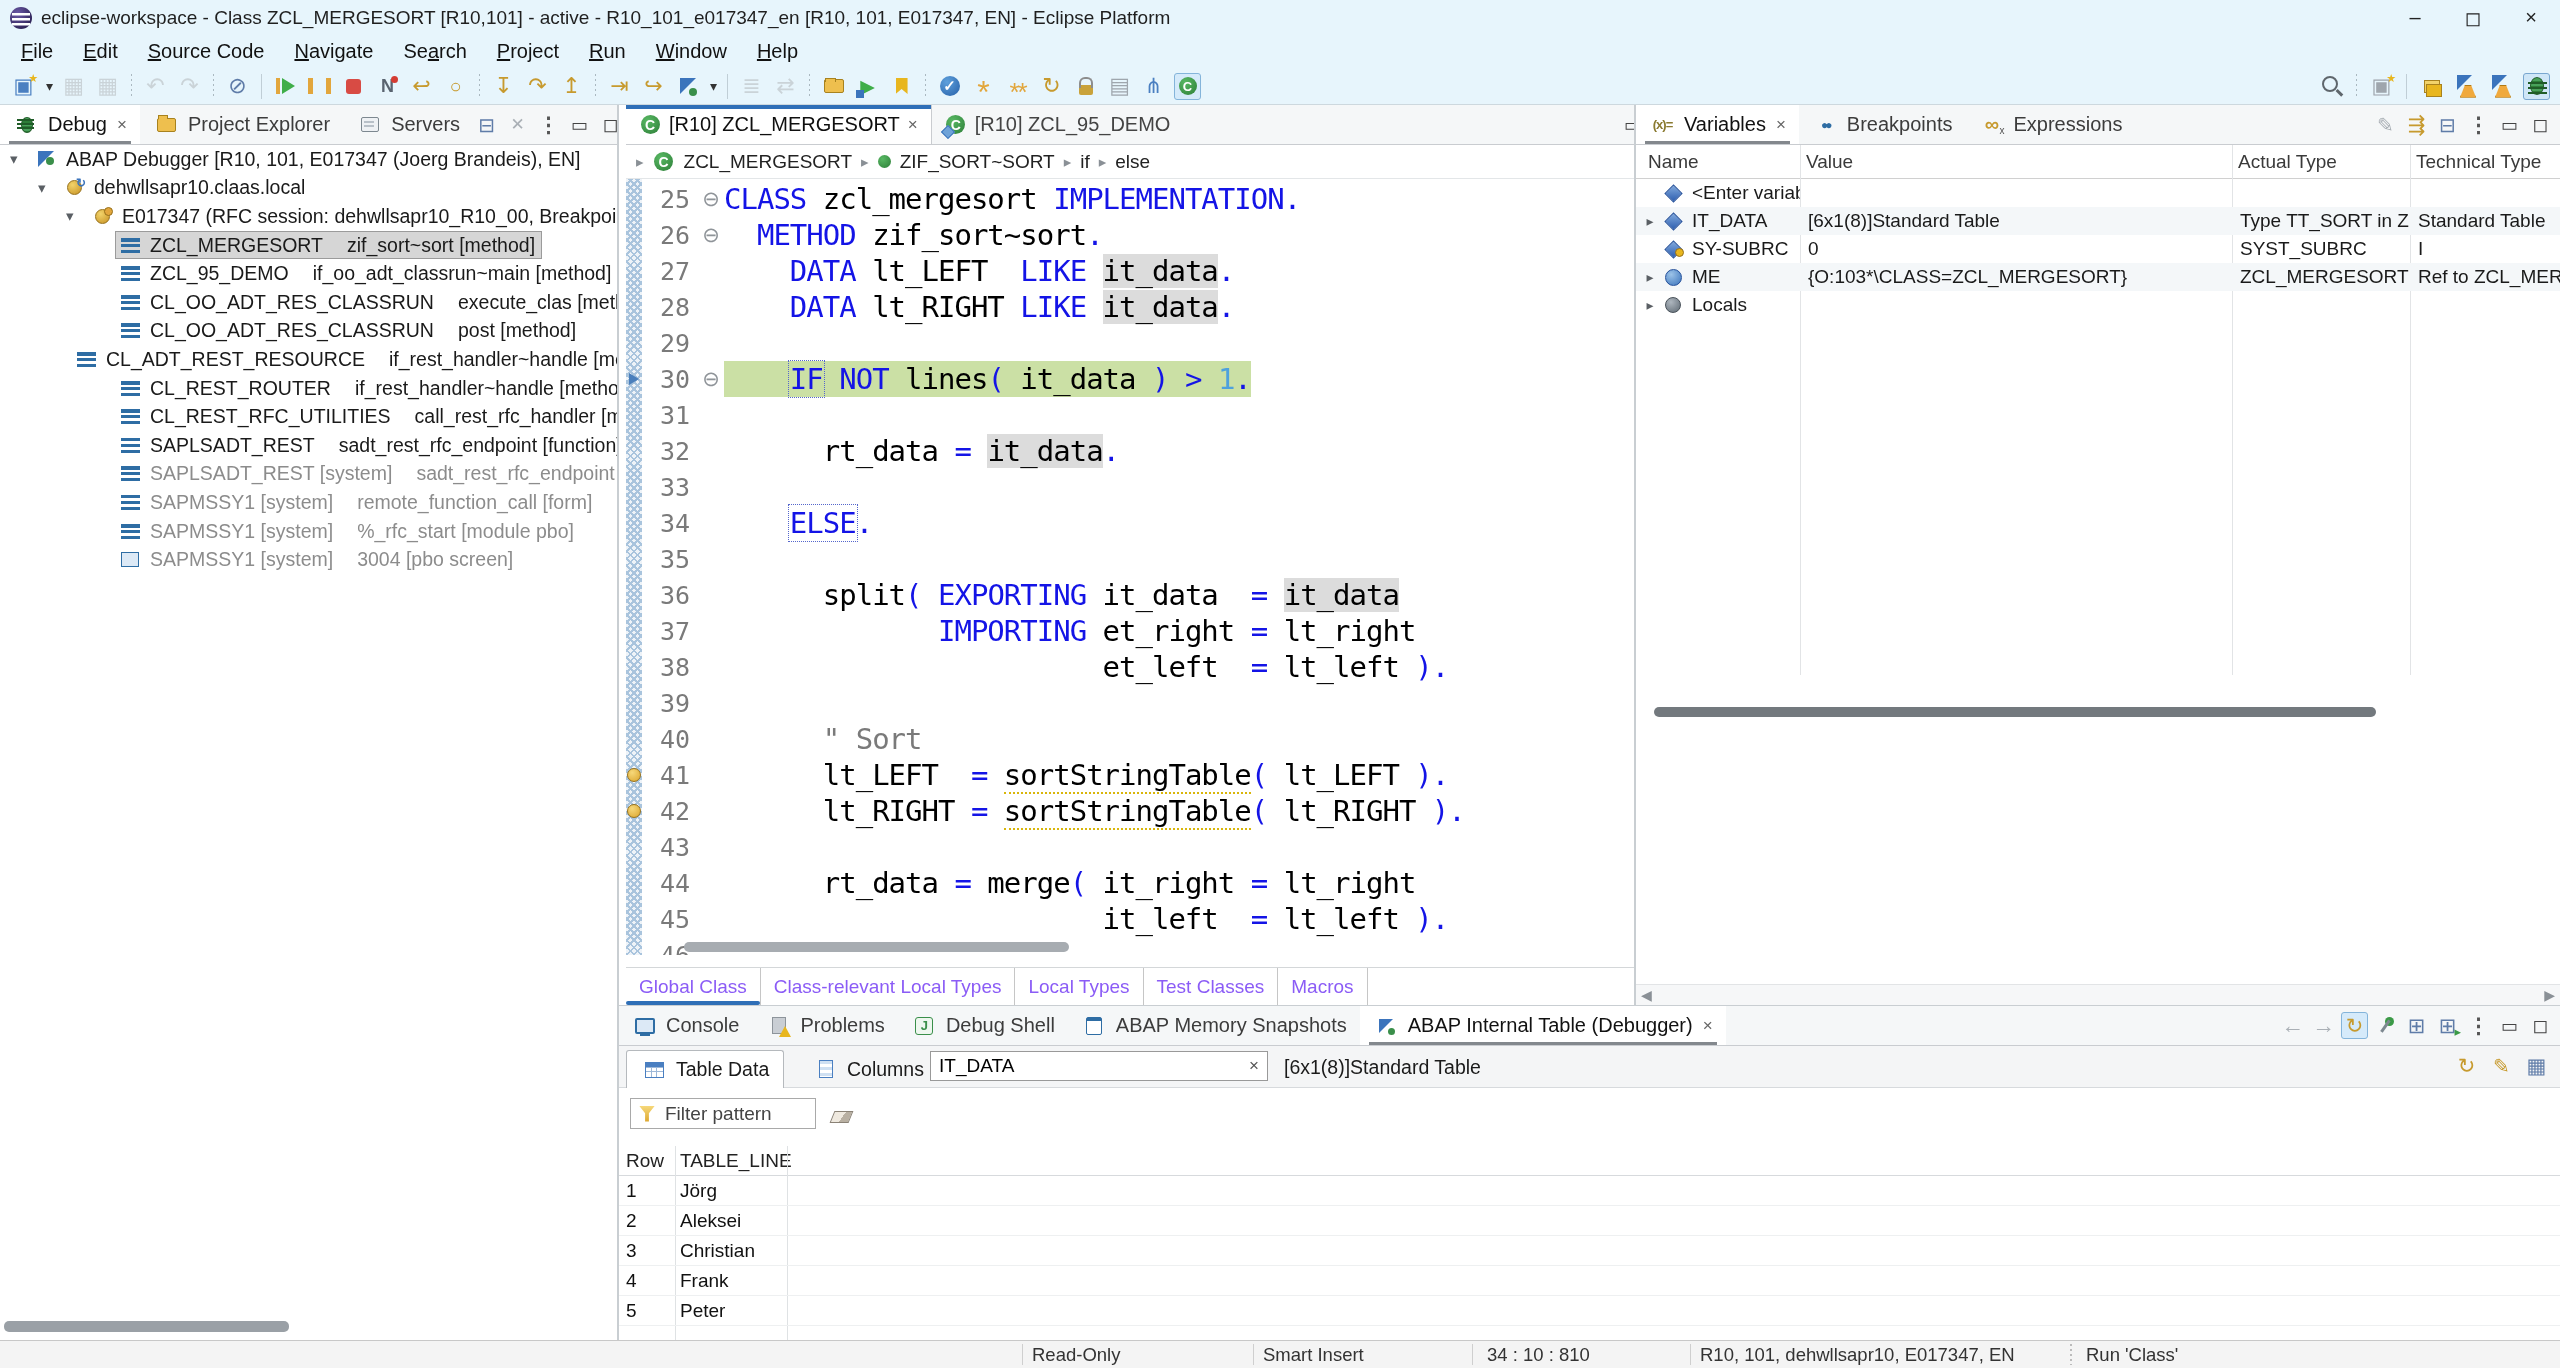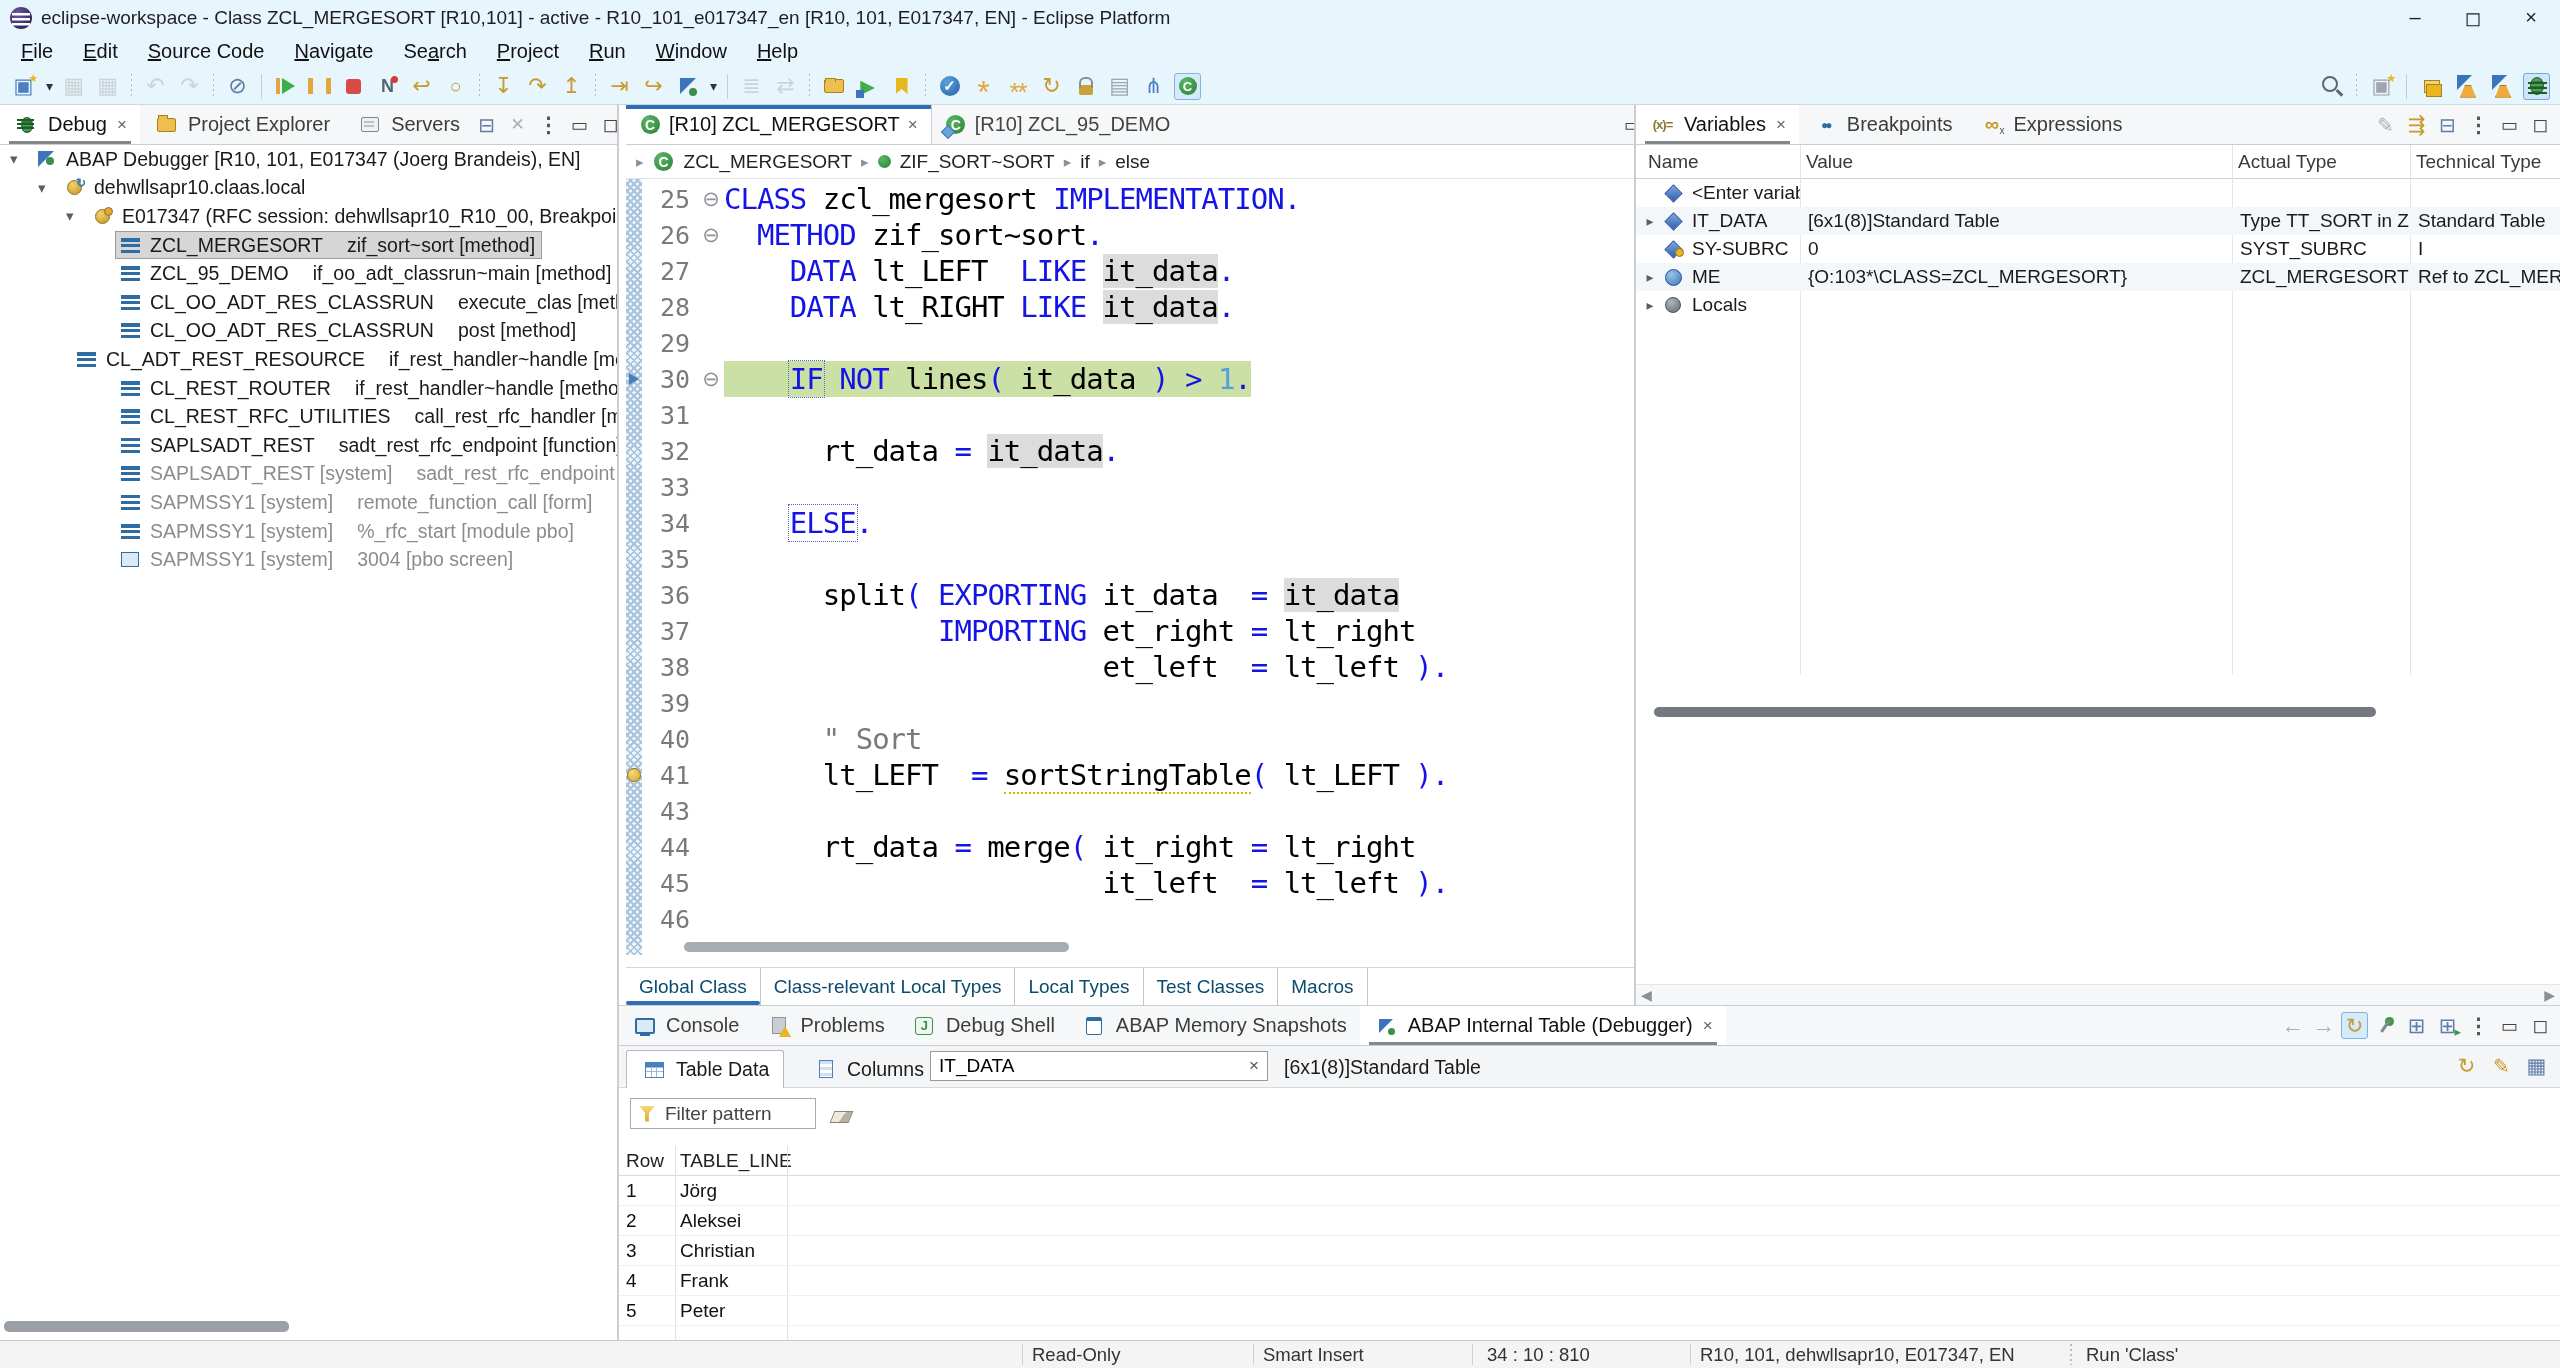--- a/index.html
+++ b/index.html
@@ -212,21 +212,21 @@
   .mark.exec::before{content:"";width:0;height:0;border-left:10px solid #4a7fbc;border-top:6px solid transparent;border-bottom:6px solid transparent;}
   .mark.warn::before{content:"";width:12px;height:12px;border-radius:50%;background:radial-gradient(circle at 35% 30%,#f6d87a,#dca62e);border:1px solid #96701a;}
   .overview{position:absolute;right:0;top:74px;bottom:50px;width:21px;background:#fafafa;border-left:1px solid #e0e0e0;}
   .ov-mark{position:absolute;left:5px;width:10px;height:9px;}
   .vscroll{position:absolute;right:21px;top:74px;bottom:50px;width:14px;}
   .vthumb{position:absolute;left:2px;width:10px;border-radius:5px;background:#c3c9ce;}
   .hscroll-ed{position:absolute;left:16px;right:40px;bottom:52px;height:11px;}
   .hthumb{position:absolute;top:0;height:10px;border-radius:5px;background:#a7acb1;}
   
   .pagetabs{position:absolute;left:0;right:0;bottom:0;height:38px;background:#fff;border-top:1px solid #d4d7d9;display:flex;font-size:19px;}
-  .ptab{padding:0 13px;display:flex;align-items:center;border-right:1px solid #c6c6c6;color:#0c4a6e;position:relative;white-space:nowrap;}
+  .ptab{padding:0 13px;display:flex;align-items:center;border-right:1px solid #c6c6c6;color:#8b5cf6;position:relative;white-space:nowrap;}
   .ptab:first-letter{text-decoration:underline;}
   .ptab.active::after{content:"";position:absolute;left:0;right:0;bottom:0;height:4px;background:#2f6fb7;border-radius:2px;}
   
   .vhead{position:absolute;left:0;right:0;top:40px;height:34px;border-bottom:1px solid #d0d0d0;font-size:19px;color:#3a3a3a;background:#fff;}
   .vhead span{position:absolute;top:6px;}
   .vcol{position:absolute;top:40px;bottom:0;width:1px;background:#e2e4e6;}
   .vrow{position:absolute;left:0;right:0;height:28px;display:flex;align-items:center;font-size:19px;}
   .vrow.alt{background:#f4f7f9;}
   .vcell{overflow:hidden;white-space:nowrap;flex:0 0 auto;padding-left:8px;}
   .vrow .chev{width:20px;color:#5a5f64;font-size:14px;text-align:center;flex:0 0 auto;}
@@ -594,20 +594,26 @@
             <span class="fold"></span>
             <span class="ct"><span class="tk">      </span><span class="tkc">" Sort</span></span>
           </div>
           <div class="cl">
             <span class="mark warn"></span>
             <span class="ln">41</span>
             <span class="fold"></span>
             <span class="ct"><span class="tk">      lt_LEFT  </span><span class="tko">=</span><span class="tk"> </span><span class="tk tkf">sortStringTable</span><span class="tko">(</span><span class="tk"> lt_LEFT </span><span class="tko">).</span></span>
           </div>
           <div class="cl">
+            <span class="mark warn"></span>
+            <span class="ln">42</span>
+            <span class="fold"></span>
+            <span class="ct"><span class="tk">      lt_RIGHT </span><span class="tko">=</span><span class="tk"> </span><span class="tk tkf">sortStringTable</span><span class="tko">(</span><span class="tk"> lt_RIGHT </span><span class="tko">).</span></span>
+          </div>
+          <div class="cl">
             <span class="ln">43</span>
             <span class="fold"></span>
             <span class="ct"></span>
           </div>
           <div class="cl">
             <span class="ln">44</span>
             <span class="fold"></span>
             <span class="ct"><span class="tk">      rt_data </span><span class="tko">=</span><span class="tk"> merge</span><span class="tko">(</span><span class="tk"> it_right </span><span class="tko">=</span><span class="tk"> lt_right</span></span>
           </div>
           <div class="cl">

